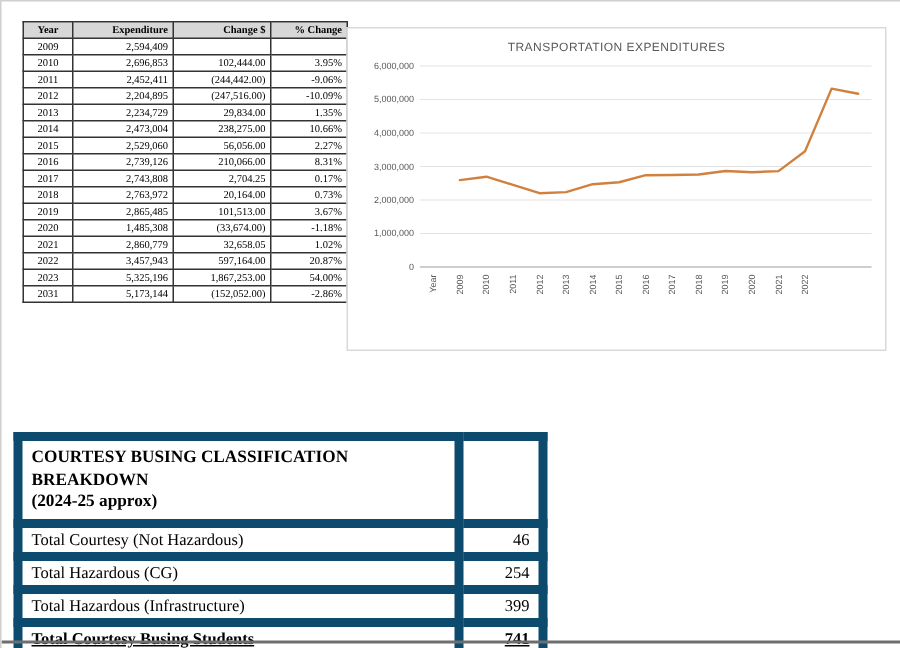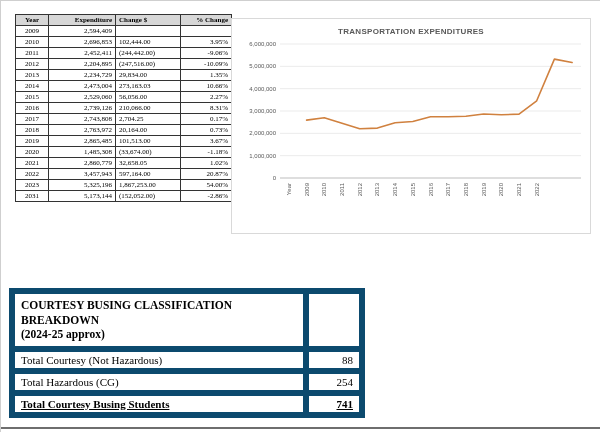--- a/index.html
+++ b/index.html
@@ -5,26 +5,26 @@
   html,body{margin:0;padding:0;}
   body{font-family:"Liberation Serif",serif;background:#ffffff;}
   .page{position:relative;width:600px;height:432px;background:#fff;border:1px solid #cfcfcf;overflow:hidden;}
 
   
   .exp-table{position:absolute;left:14px;top:13px;border-collapse:collapse;font-size:7px;color:#000;}
   .exp-table th,.exp-table td{border:1px solid #333;padding:0 3px;line-height:10px;height:10px;}
   .exp-table th{background:#d7d7d7;font-weight:bold;text-align:center;}
   .exp-table .c0{width:26px;text-align:center;}
   .exp-table .c1{width:60px;text-align:right;}
-  .exp-table .c2{width:58px;text-align:left;}
+  .exp-table .c2{width:58px;text-align:right;}
   .exp-table .c3{width:44px;text-align:right;}
 
   
   .chart-box{position:absolute;left:230px;top:17px;width:358px;height:214px;border:1px solid #d9d9d9;background:#fff;font-family:"Liberation Sans",sans-serif;}
-  .chart-title{margin-top:8px;text-align:center;font-size:8px;font-weight:bold;letter-spacing:.3px;color:#595959;}
+  .chart-title{margin-top:8px;text-align:center;font-size:8px;font-weight:normal;letter-spacing:.3px;color:#595959;}
   .chart-svg{display:block;margin-top:2px;}
 
   
   .bus-table{position:absolute;left:8px;top:287px;width:356px;border-collapse:collapse;font-size:11px;color:#000;border:2px solid #000;}
   .bus-table td{border:6px solid #0c4a6e;padding:2px 6px;}
   .bus-table .title-cell{font-weight:bold;font-size:11.5px;line-height:14.5px;white-space:pre-line;padding:4px 6px;}
   .bus-table .val-cell{width:38px;text-align:right;}
   .bus-table tr.bold-row td{font-weight:bold;text-decoration:underline;}
 
   .bottom-rule{position:absolute;left:0;top:426px;width:600px;border-top:2px solid #6e6e6e;}
@@ -70,21 +70,21 @@
         </tr>
         <tr>
           <td class="c0">2013</td>
           <td class="c1">2,234,729</td>
           <td class="c2">29,834.00</td>
           <td class="c3">1.35%</td>
         </tr>
         <tr>
           <td class="c0">2014</td>
           <td class="c1">2,473,004</td>
-          <td class="c2">273,163.03</td>
+          <td class="c2">238,275.00</td>
           <td class="c3">10.66%</td>
         </tr>
         <tr>
           <td class="c0">2015</td>
           <td class="c1">2,529,060</td>
           <td class="c2">56,056.00</td>
           <td class="c3">2.27%</td>
         </tr>
         <tr>
           <td class="c0">2016</td>
@@ -182,25 +182,29 @@
   <table class="bus-table">
     <tbody id="bus-body">
       <tr>
         <td class="title-cell">COURTESY BUSING CLASSIFICATION
 BREAKDOWN
 (2024-25 approx)</td>
         <td class="val-cell"></td>
       </tr>
     <tr>
           <td>Total Courtesy (Not Hazardous)</td>
-          <td class="val-cell">88</td>
+          <td class="val-cell">46</td>
         </tr>
         <tr>
           <td>Total Hazardous (CG)</td>
           <td class="val-cell">254</td>
+        </tr>
+        <tr>
+          <td>Total Hazardous (Infrastructure)</td>
+          <td class="val-cell">399</td>
         </tr>
         <tr class="bold-row">
           <td>Total Courtesy Busing Students</td>
           <td class="val-cell">741</td>
         </tr>
       </tbody>
   </table>
 
   <div class="bottom-rule"></div>
 </div>

